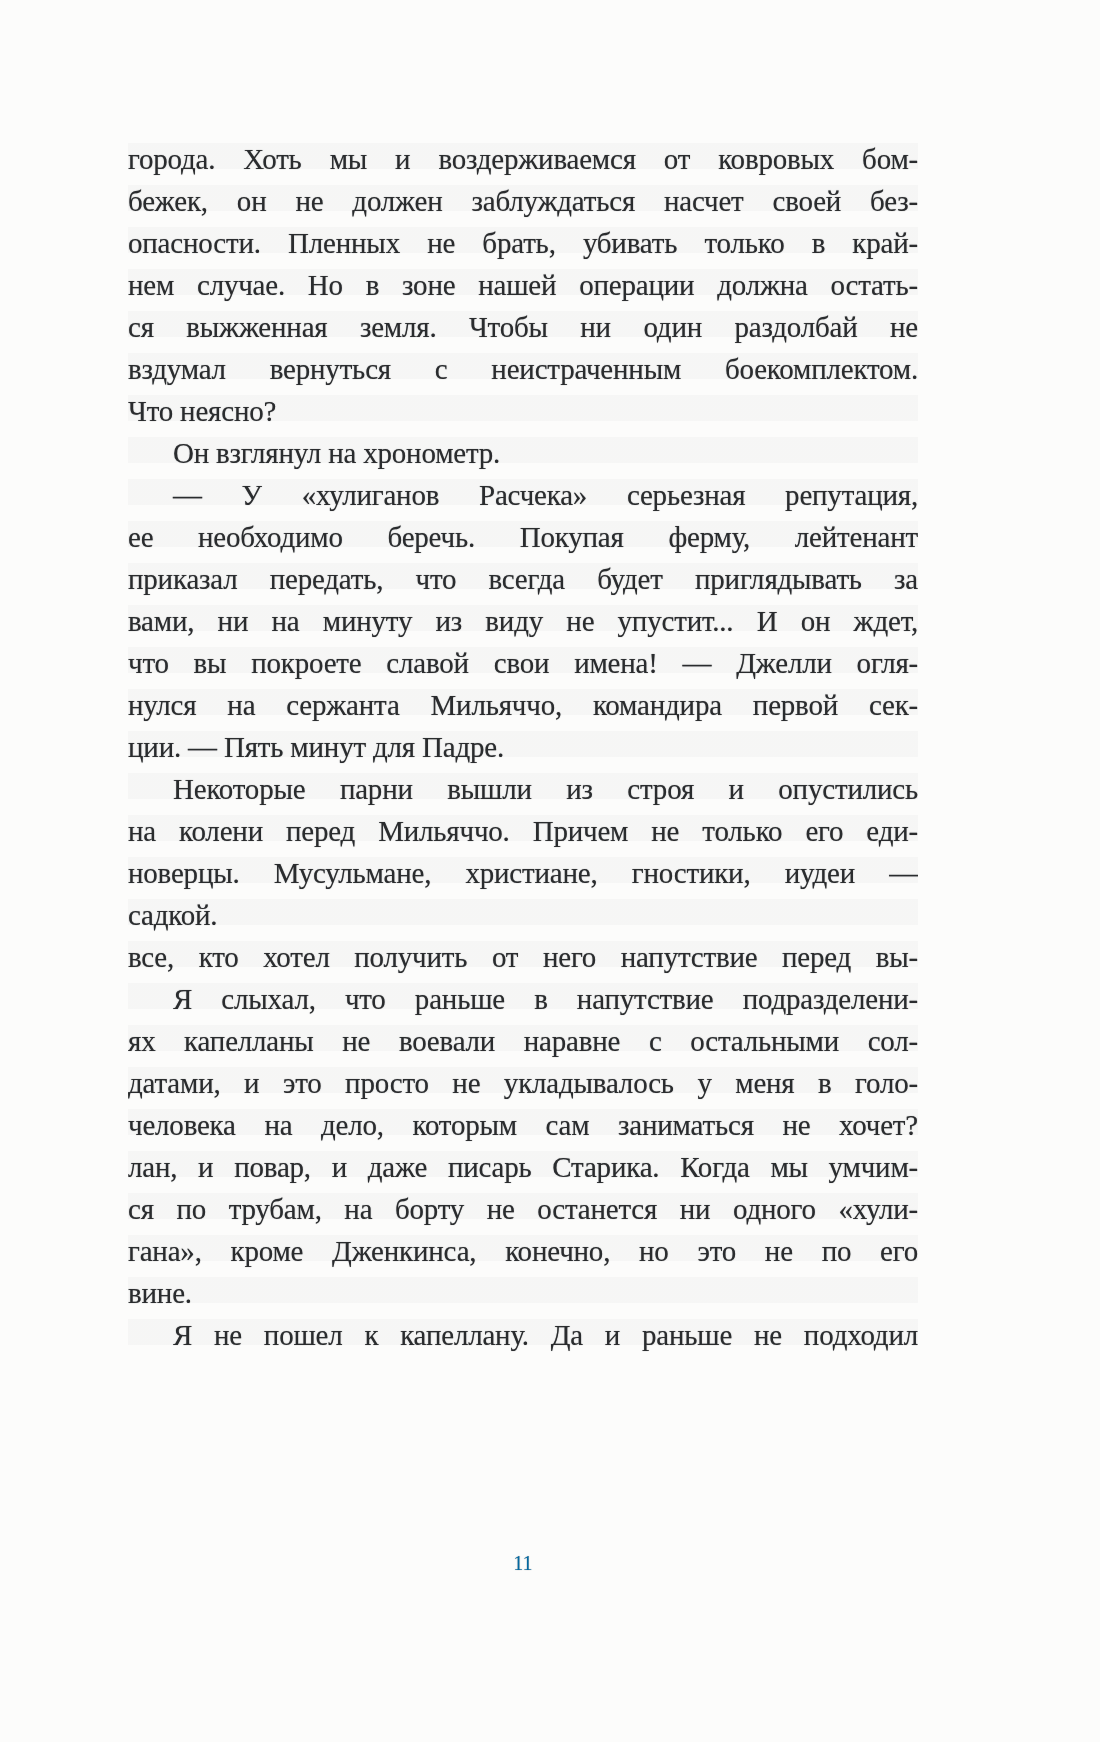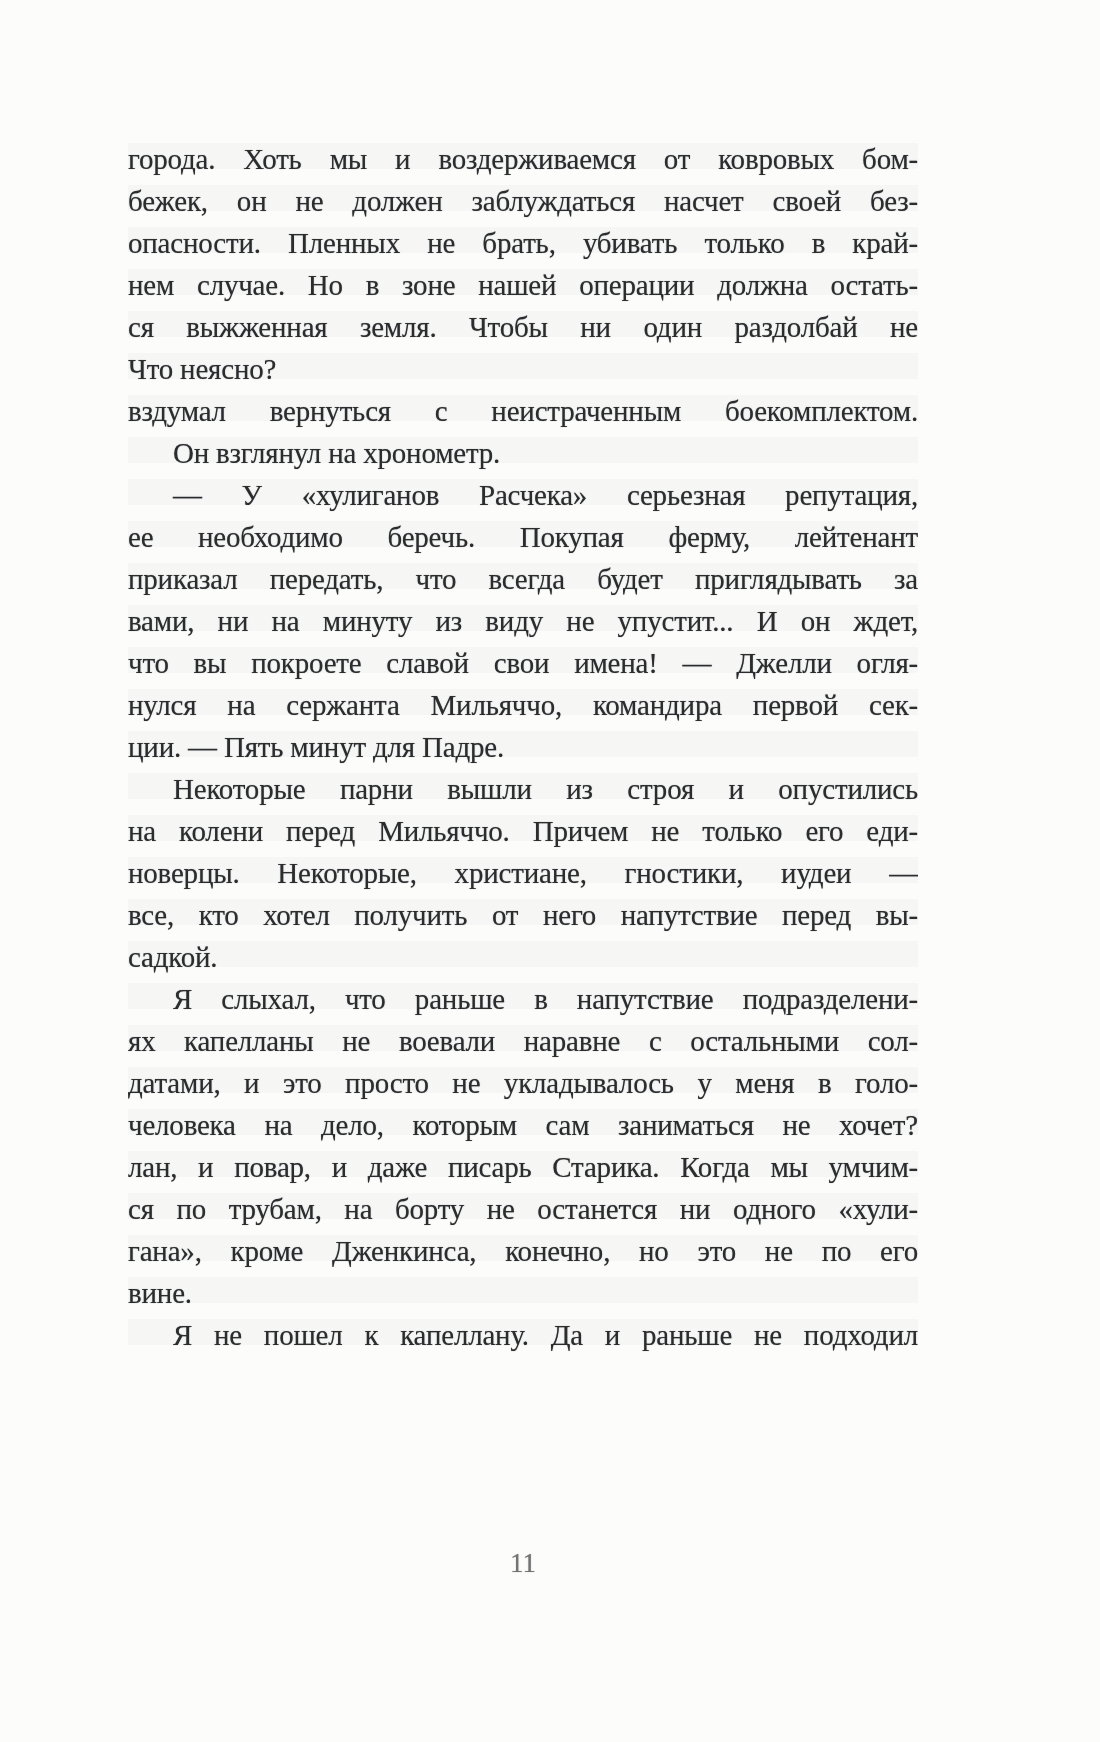--- a/index.html
+++ b/index.html
@@ -46,51 +46,51 @@
   .line.indent {
     text-indent: 45px;
   }
   .page-number {
     position: absolute;
     left: 128px;
     top: 1545px;
     width: 790px;
     height: 36px;
     line-height: 36px;
-    font-size: 27px;
-    color: #737373;
+    font-size: 20px;
+    color: #0369a1;
     text-align: center;
     text-shadow: 0 0 1px rgba(46,48,52,0.5);
   }
 </style>
 </head>
 <body>
 
 <div class="page">
   <div class="text-block" id="text-block">
       <div class="line">города. Хоть мы и воздерживаемся от ковровых бом-</div>
       <div class="line">бежек, он не должен заблуждаться насчет своей без-</div>
       <div class="line">опасности. Пленных не брать, убивать только в край-</div>
       <div class="line">нем случае. Но в зоне нашей операции должна остать-</div>
       <div class="line">ся выжженная земля. Чтобы ни один раздолбай не</div>
+      <div class="line">вздумал вернуться с неистраченным боекомплектом.</div>
       <div class="line end">Что неясно?</div>
-      <div class="line">вздумал вернуться с неистраченным боекомплектом.</div>
       <div class="line indent end">Он взглянул на хронометр.</div>
       <div class="line indent">— У «хулиганов Расчека» серьезная репутация,</div>
       <div class="line">ее необходимо беречь. Покупая ферму, лейтенант</div>
       <div class="line">приказал передать, что всегда будет приглядывать за</div>
       <div class="line">вами, ни на минуту из виду не упустит... И он ждет,</div>
       <div class="line">что вы покроете славой свои имена! — Джелли огля-</div>
       <div class="line">нулся на сержанта Мильяччо, командира первой сек-</div>
       <div class="line end">ции. — Пять минут для Падре.</div>
       <div class="line indent">Некоторые парни вышли из строя и опустились</div>
       <div class="line">на колени перед Мильяччо. Причем не только его еди-</div>
-      <div class="line">новерцы. Некоторые, христиане, гностики, иудеи —</div>
+      <div class="line">новерцы. Мусульмане, христиане, гностики, иудеи —</div>
+      <div class="line end">садкой.</div>
       <div class="line">все, кто хотел получить от него напутствие перед вы-</div>
-      <div class="line end">садкой.</div>
       <div class="line indent">Я слыхал, что раньше в напутствие подразделени-</div>
       <div class="line">ях капелланы не воевали наравне с остальными сол-</div>
       <div class="line">датами, и это просто не укладывалось у меня в голо-</div>
       <div class="line">человека на дело, которым сам заниматься не хочет?</div>
       <div class="line">лан, и повар, и даже писарь Старика. Когда мы умчим-</div>
       <div class="line">ся по трубам, на борту не останется ни одного «хули-</div>
       <div class="line">гана», кроме Дженкинса, конечно, но это не по его</div>
       <div class="line end">вине.</div>
       <div class="line indent">Я не пошел к капеллану. Да и раньше не подходил</div>
     </div>

